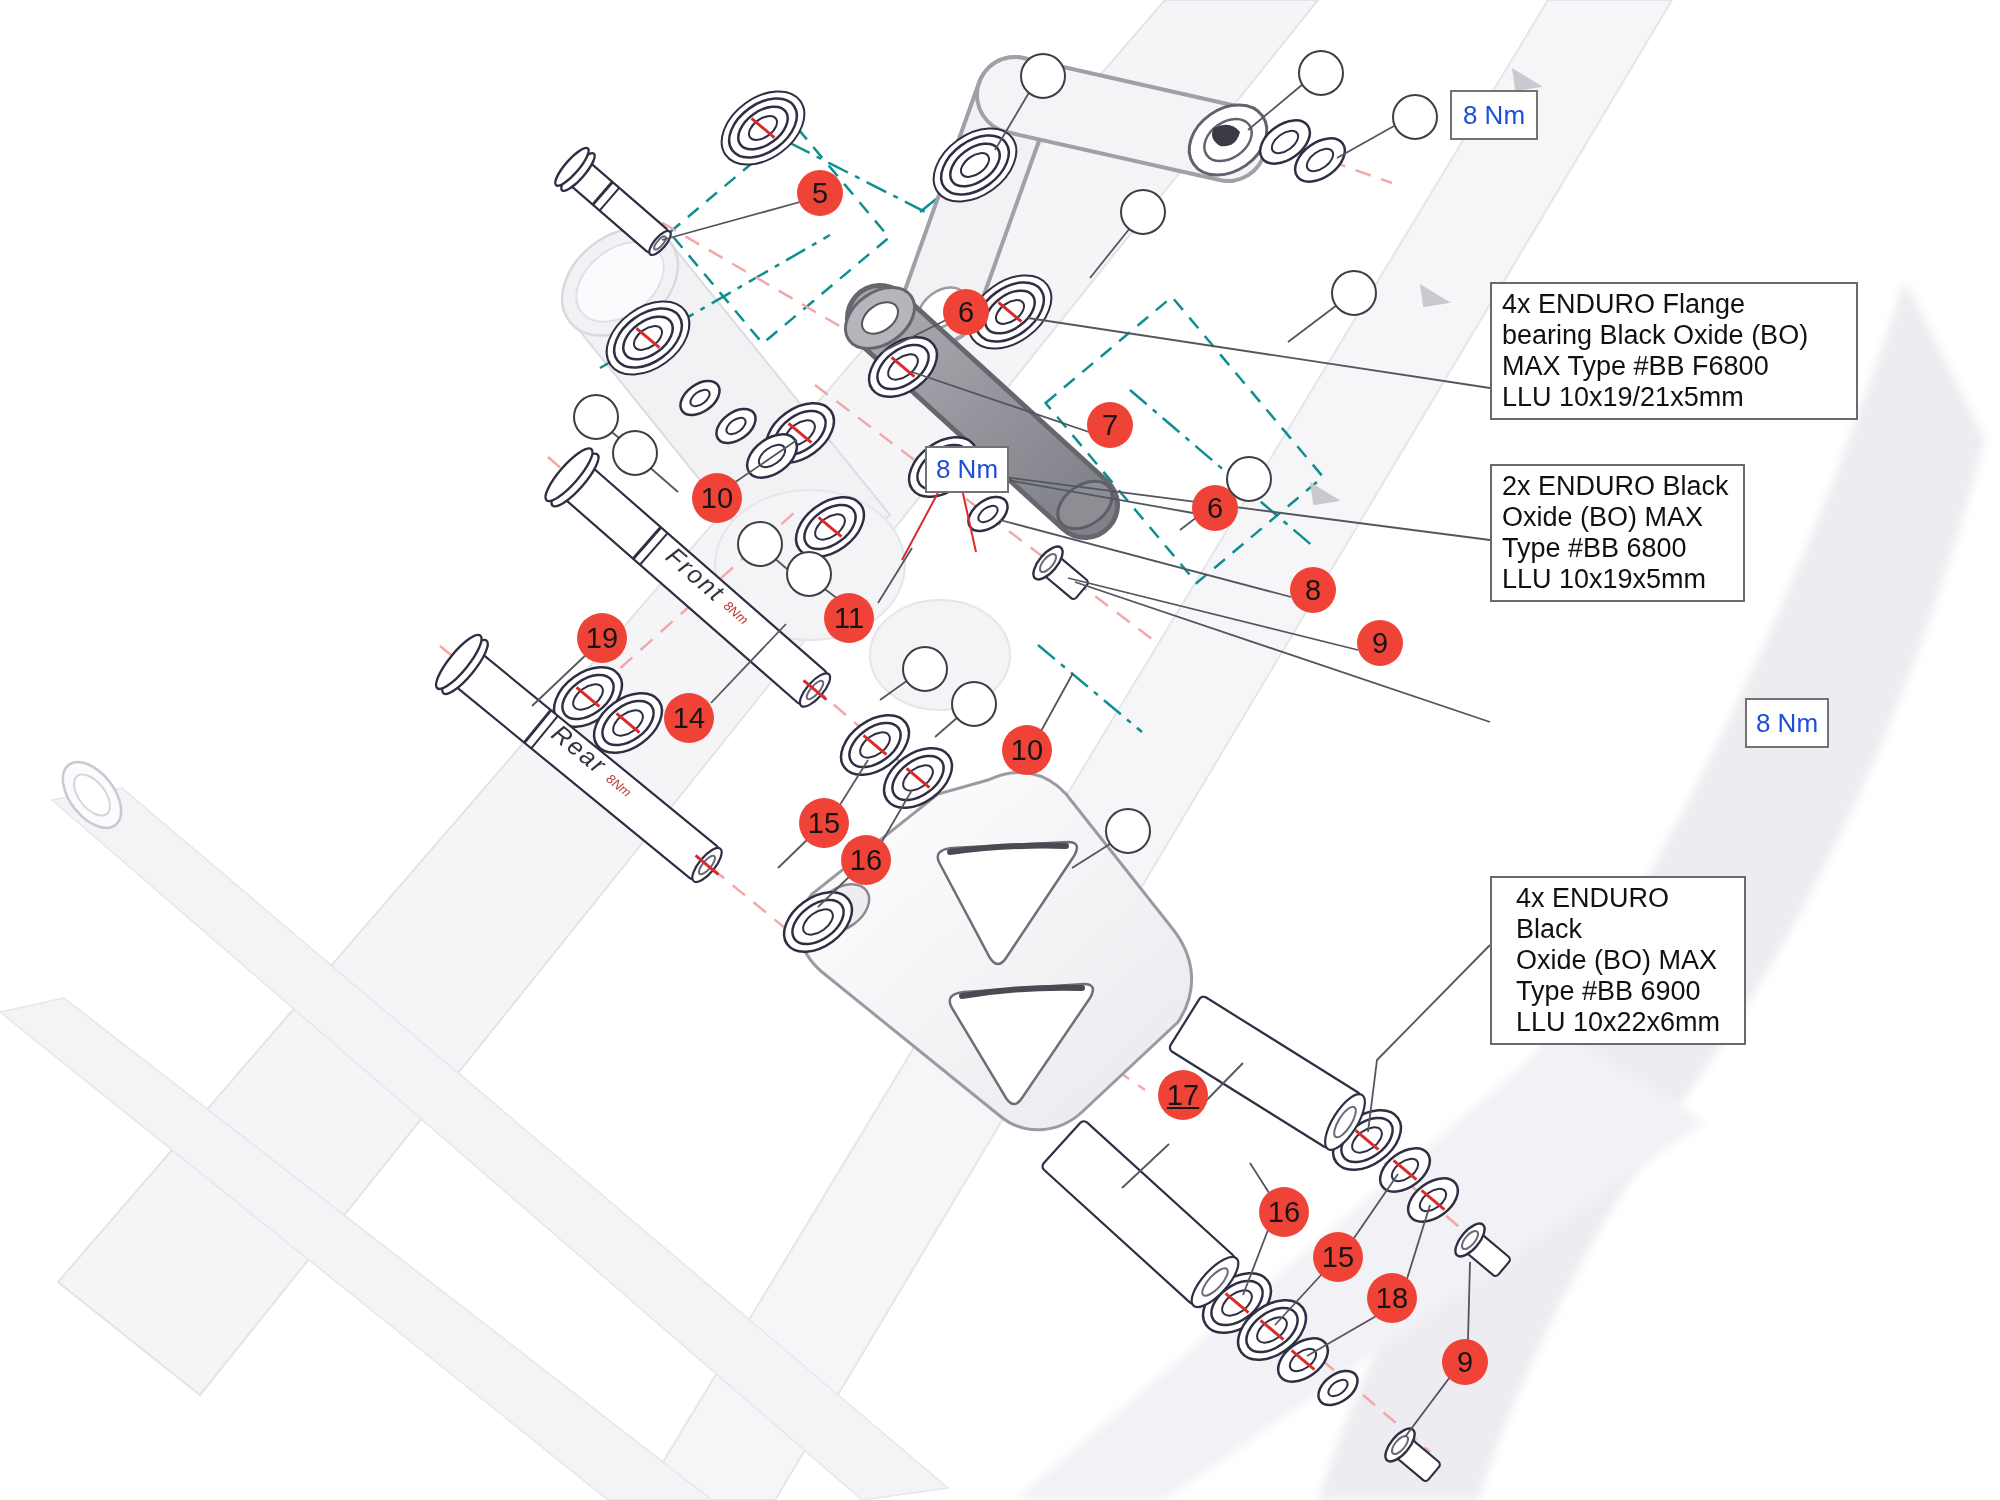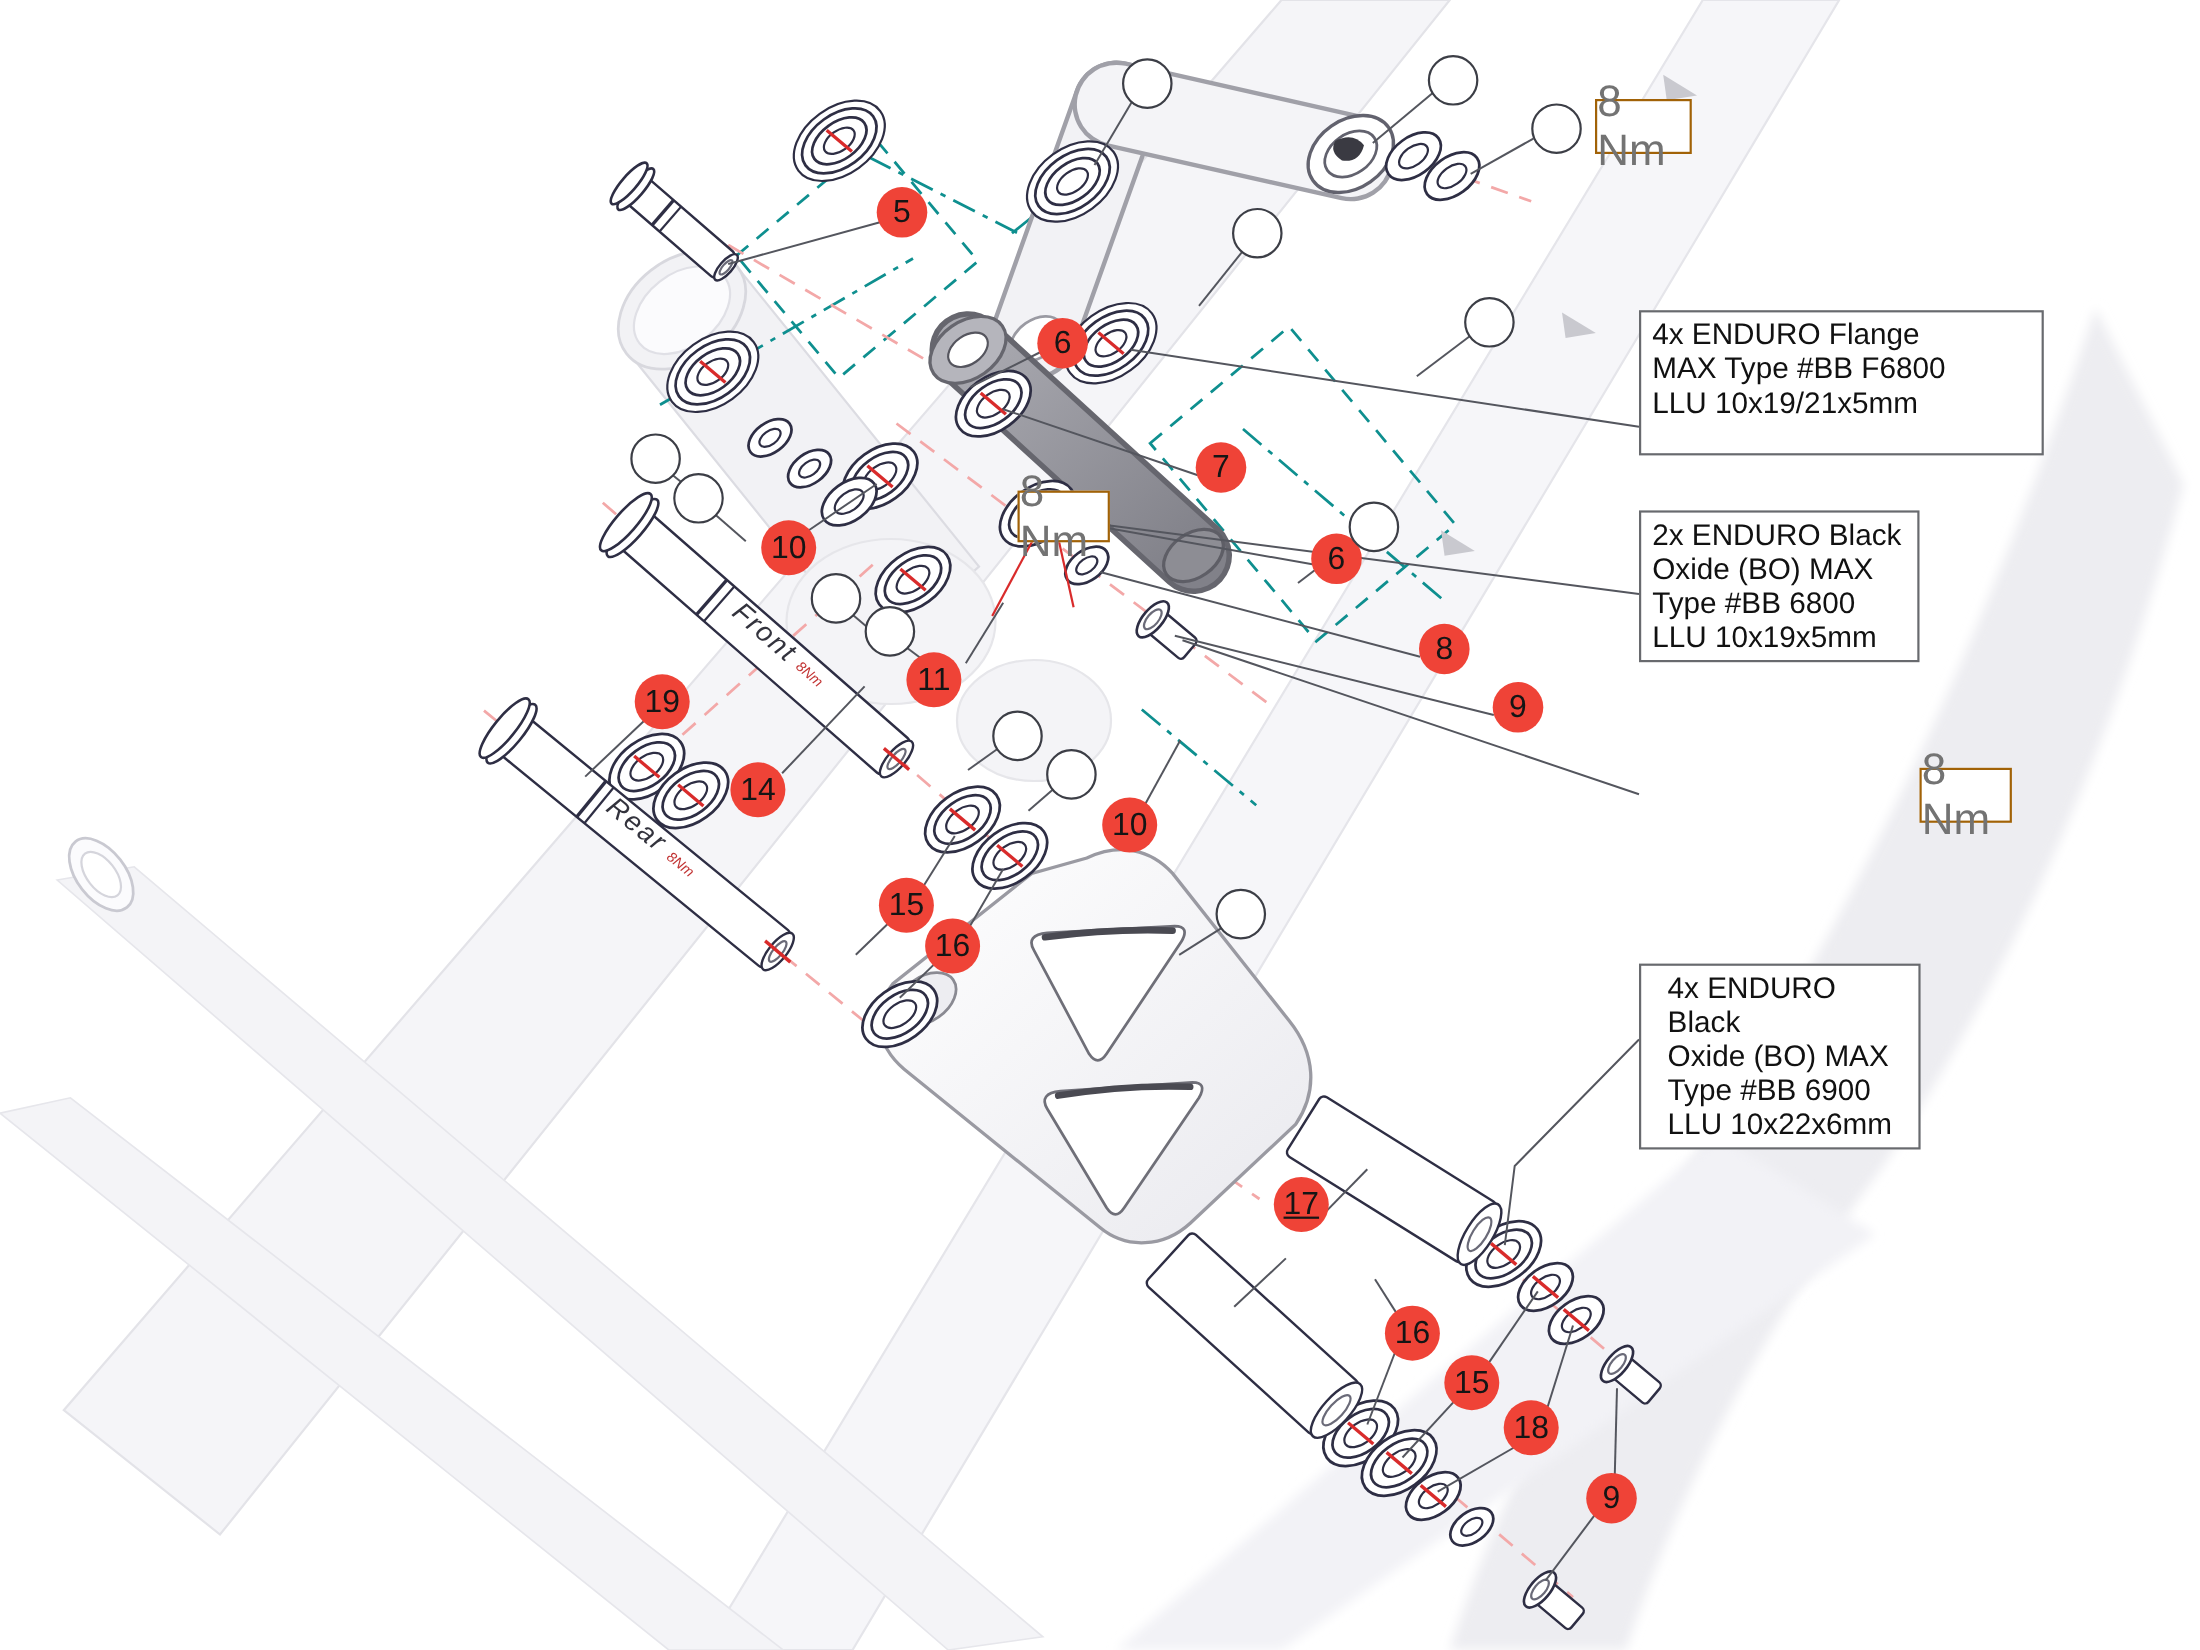--- a/index.html
+++ b/index.html
@@ -3,22 +3,22 @@
 <meta charset="utf-8">
 <style>
   html,body{margin:0;padding:0;background:#ffffff;}
   #canvas{position:relative;width:2000px;height:1500px;background:#ffffff;overflow:hidden;
           font-family:"Liberation Sans",sans-serif;}
   #scene{position:absolute;left:0;top:0;}
   #overlay{position:absolute;left:0;top:0;width:2000px;height:1500px;pointer-events:none;}
   .callout{position:absolute;border-radius:50%;background:#ef4337;color:#151515;
            display:flex;align-items:center;justify-content:center;font-size:29px;line-height:1;}
   .empty-callout{position:absolute;border-radius:50%;background:#ffffff;border:2px solid #3c3e46;}
-  .torque{position:absolute;background:#ffffff;border:2px solid #a16207;color:#737373;
-          font-size:40px;display:flex;align-items:center;justify-content:center;}
+  .torque{position:absolute;background:#ffffff;border:2px solid #737373;color:#1d4ed8;
+          font-size:26px;display:flex;align-items:center;justify-content:center;}
   .plabel{position:absolute;background:#ffffff;border:2px solid #686a6e;color:#111;
           font-size:27px;line-height:31px;padding:5px 10px;box-sizing:border-box;}
 </style>
 </head>
 <body>
 
 <div id="canvas">
 
 <svg id="scene" width="2000" height="1500" viewBox="0 0 2000 1500">
   <defs>
@@ -395,20 +395,21 @@
       <div class="empty-callout" style="left: 737px; top: 521px; width: 42px; height: 42px;"></div>
       <div class="empty-callout" style="left: 786px; top: 551px; width: 42px; height: 42px;"></div>
       <div class="empty-callout" style="left: 902px; top: 646px; width: 42px; height: 42px;"></div>
       <div class="empty-callout" style="left: 951px; top: 681px; width: 42px; height: 42px;"></div>
       <div class="empty-callout" style="left: 1105px; top: 808px; width: 42px; height: 42px;"></div>
       <div class="torque" style="left: 1450px; top: 90px; width: 84px; height: 46px;">8 Nm</div>
       <div class="torque" style="left: 925px; top: 446px; width: 80px; height: 43px;">8 Nm</div>
       <div class="torque" style="left: 1745px; top: 698px; width: 80px; height: 46px;">8 Nm</div>
       <div class="plabel" style="left: 1490px; top: 282px; width: 368px; min-height: 132px;">
         <div>4x ENDURO Flange</div>
+        <div>bearing Black Oxide (BO)</div>
         <div>MAX Type #BB F6800</div>
         <div>LLU 10x19/21x5mm</div>
       </div>
       <div class="plabel" style="left: 1490px; top: 464px; width: 255px; min-height: 132px;">
         <div>2x ENDURO Black</div>
         <div>Oxide (BO) MAX</div>
         <div>Type #BB 6800</div>
         <div>LLU 10x19x5mm</div>
       </div>
       <div class="plabel" style="left: 1490px; top: 876px; width: 256px; min-height: 132px; padding-left: 24px;">

